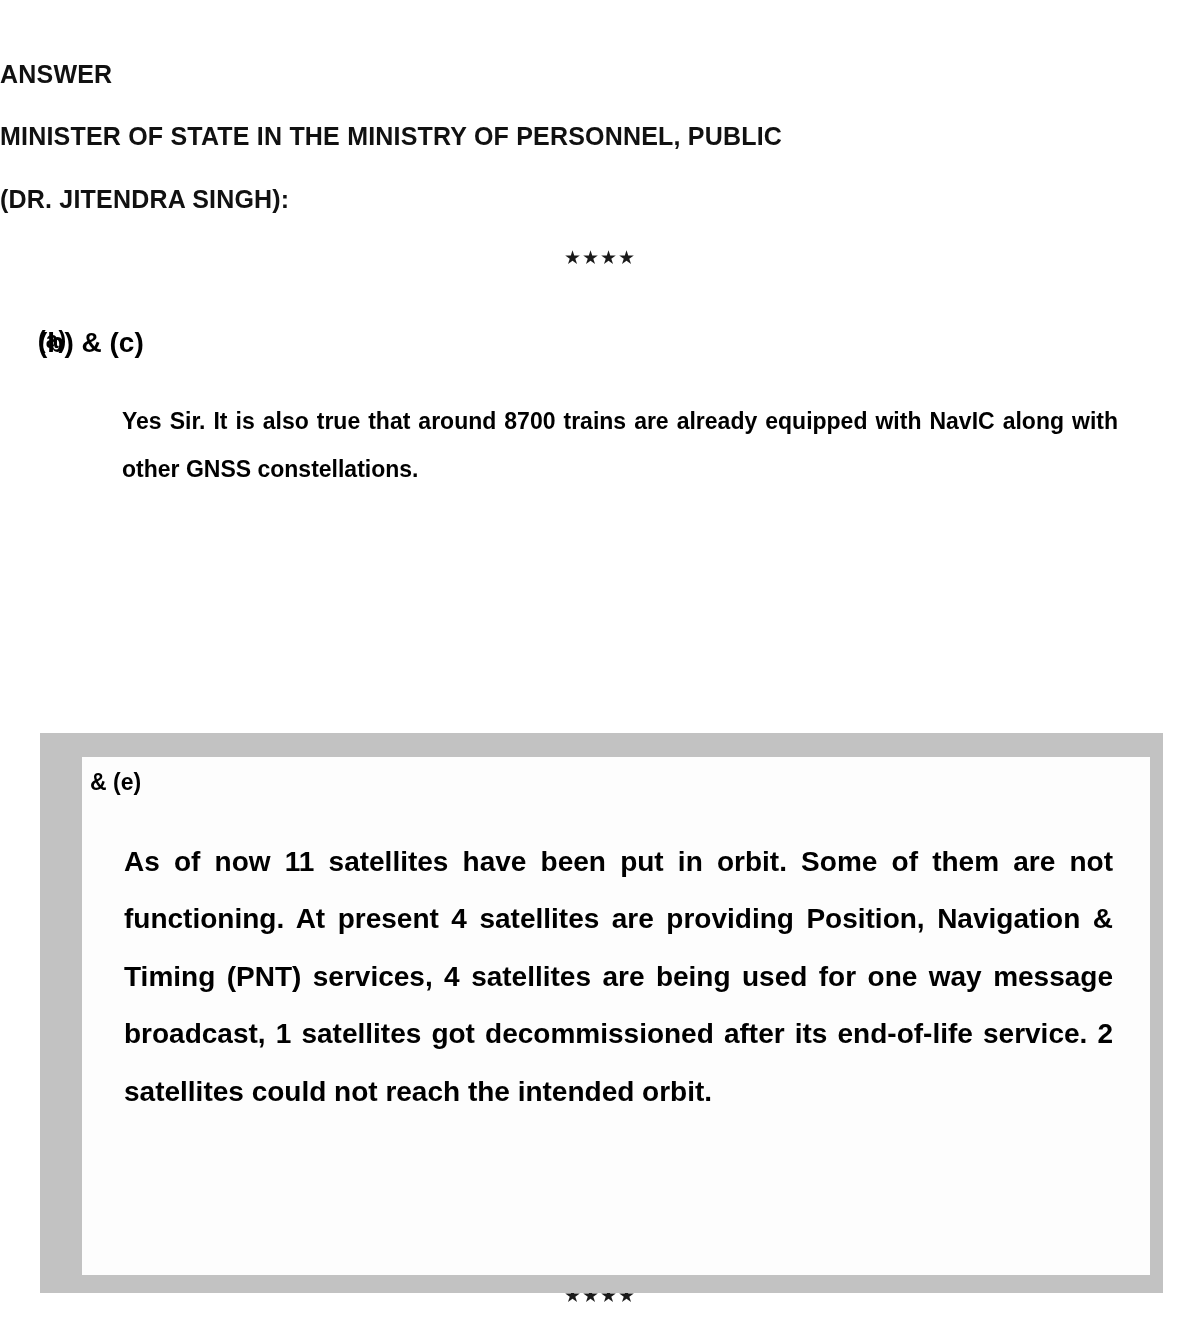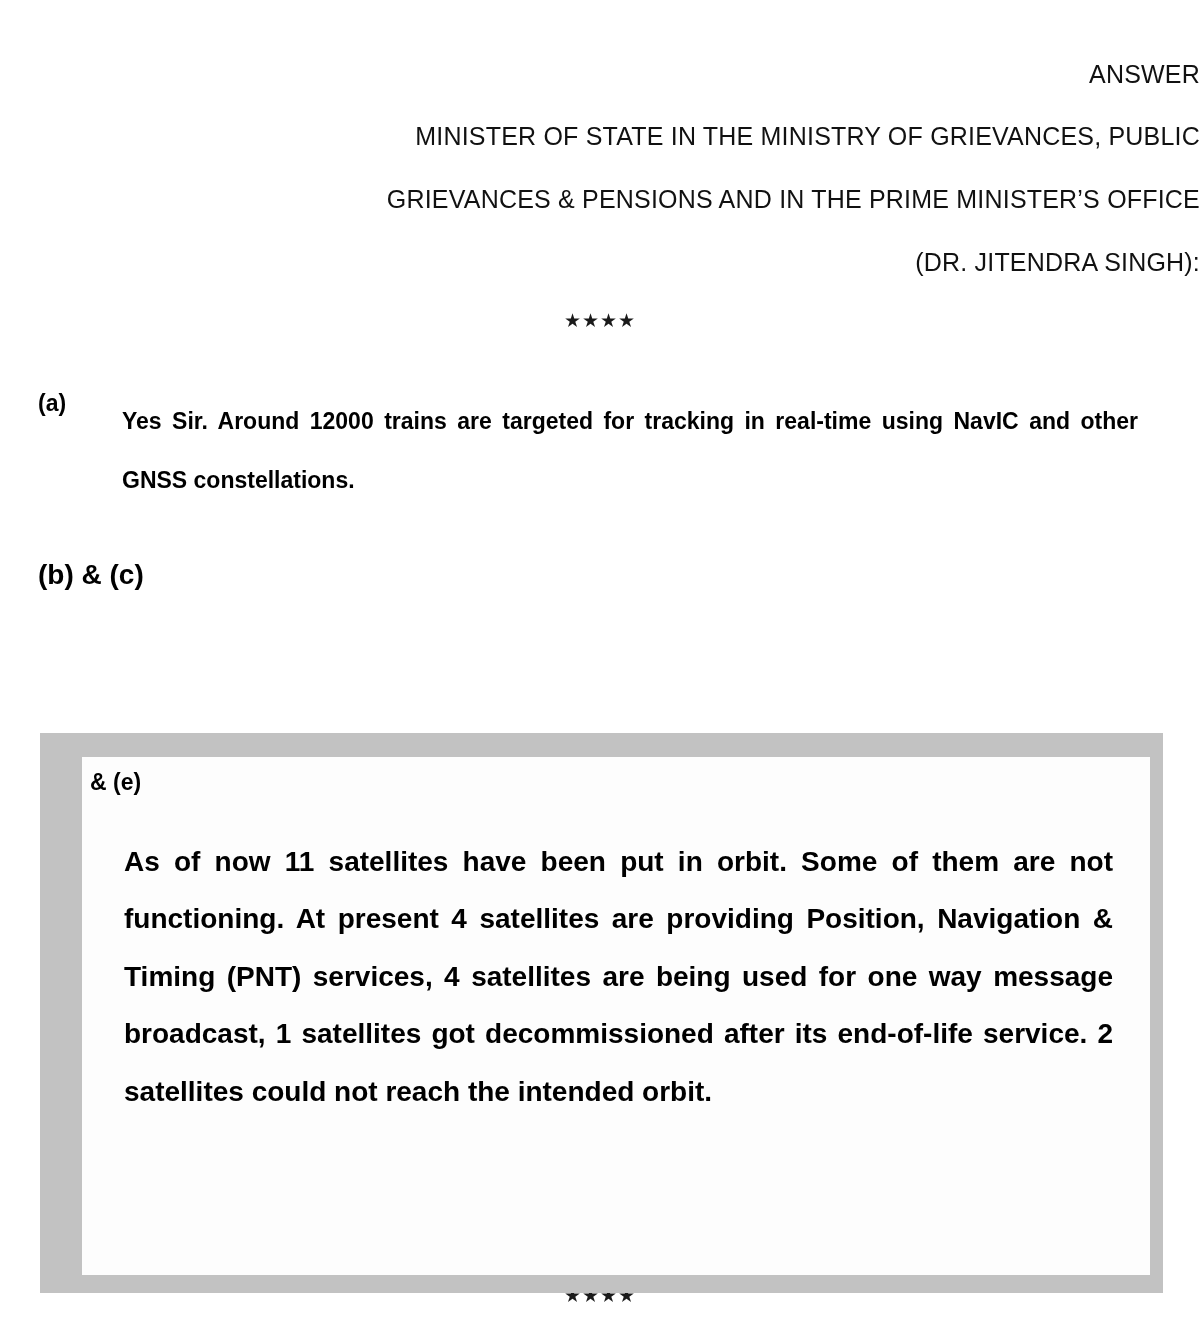--- a/index.html
+++ b/index.html
@@ -19,22 +19,22 @@
     background: #ffffff;
     overflow: hidden;
     box-sizing: border-box;
   }
 
   
   .header-block {
     padding-top: 62px;
   }
   .hdr-line {
-    text-align: right;
-    font-weight: normal;
+    text-align: left;
+    font-weight: bold;
     font-size: 25px;
     letter-spacing: 0.2px;
     color: #111111;
     line-height: 1.0;
   }
   .hdr-title {
     font-size: 25px;
     margin-bottom: 37px;
   }
   .hdr-office-1 { margin-bottom: 38px; }
@@ -166,33 +166,34 @@
     background: #c2c2c2;
   }
 </style>
 </head>
 <body>
 
 <div class="page">
 
   <div class="header-block">
     <div class="hdr-line hdr-title">ANSWER</div>
-    <div class="hdr-line hdr-office-1">MINISTER OF STATE IN THE MINISTRY OF GRIEVANCES, PUBLIC</div>
-    <div class="hdr-line hdr-office-2">GRIEVANCES &amp; PENSIONS AND IN THE PRIME MINISTER’S OFFICE</div>
+    <div class="hdr-line hdr-office-1">MINISTER OF STATE IN THE MINISTRY OF PERSONNEL, PUBLIC</div>
     <div class="hdr-line hdr-name">(DR. JITENDRA SINGH):</div>
   </div>
 
   <div class="stars">★★★★</div>
 
   <div class="clause-a">
     <span class="clause-label-inline">(a)</span>
-    <p>Yes Sir. Around 12000 trains are targeted for tracking in real-time using NavIC and other GNSS constellations.</p>
   </div>
 
   <div class="clause-bc-label">(b) &amp; (c)</div>
+  <div class="clause-bc-body">
+    <p>Yes Sir. It is also true that around 8700 trains are already equipped with NavIC along with other GNSS constellations.</p>
+  </div>
 
   <div class="gray-frame">
     <div class="white-panel">
       <div class="panel-label">&amp; (e)</div>
       <div class="panel-body">
         <p class="first-para">As of now 11 satellites have been put in orbit. Some of them are not functioning. At present 4 satellites are providing Position, Navigation &amp; Timing (PNT) services, 4 satellites are being used for one way message broadcast, 1 satellites got decommissioned after its end-of-life service. 2 satellites could not reach the intended orbit.</p>
       </div>
     </div>
   </div>
 

